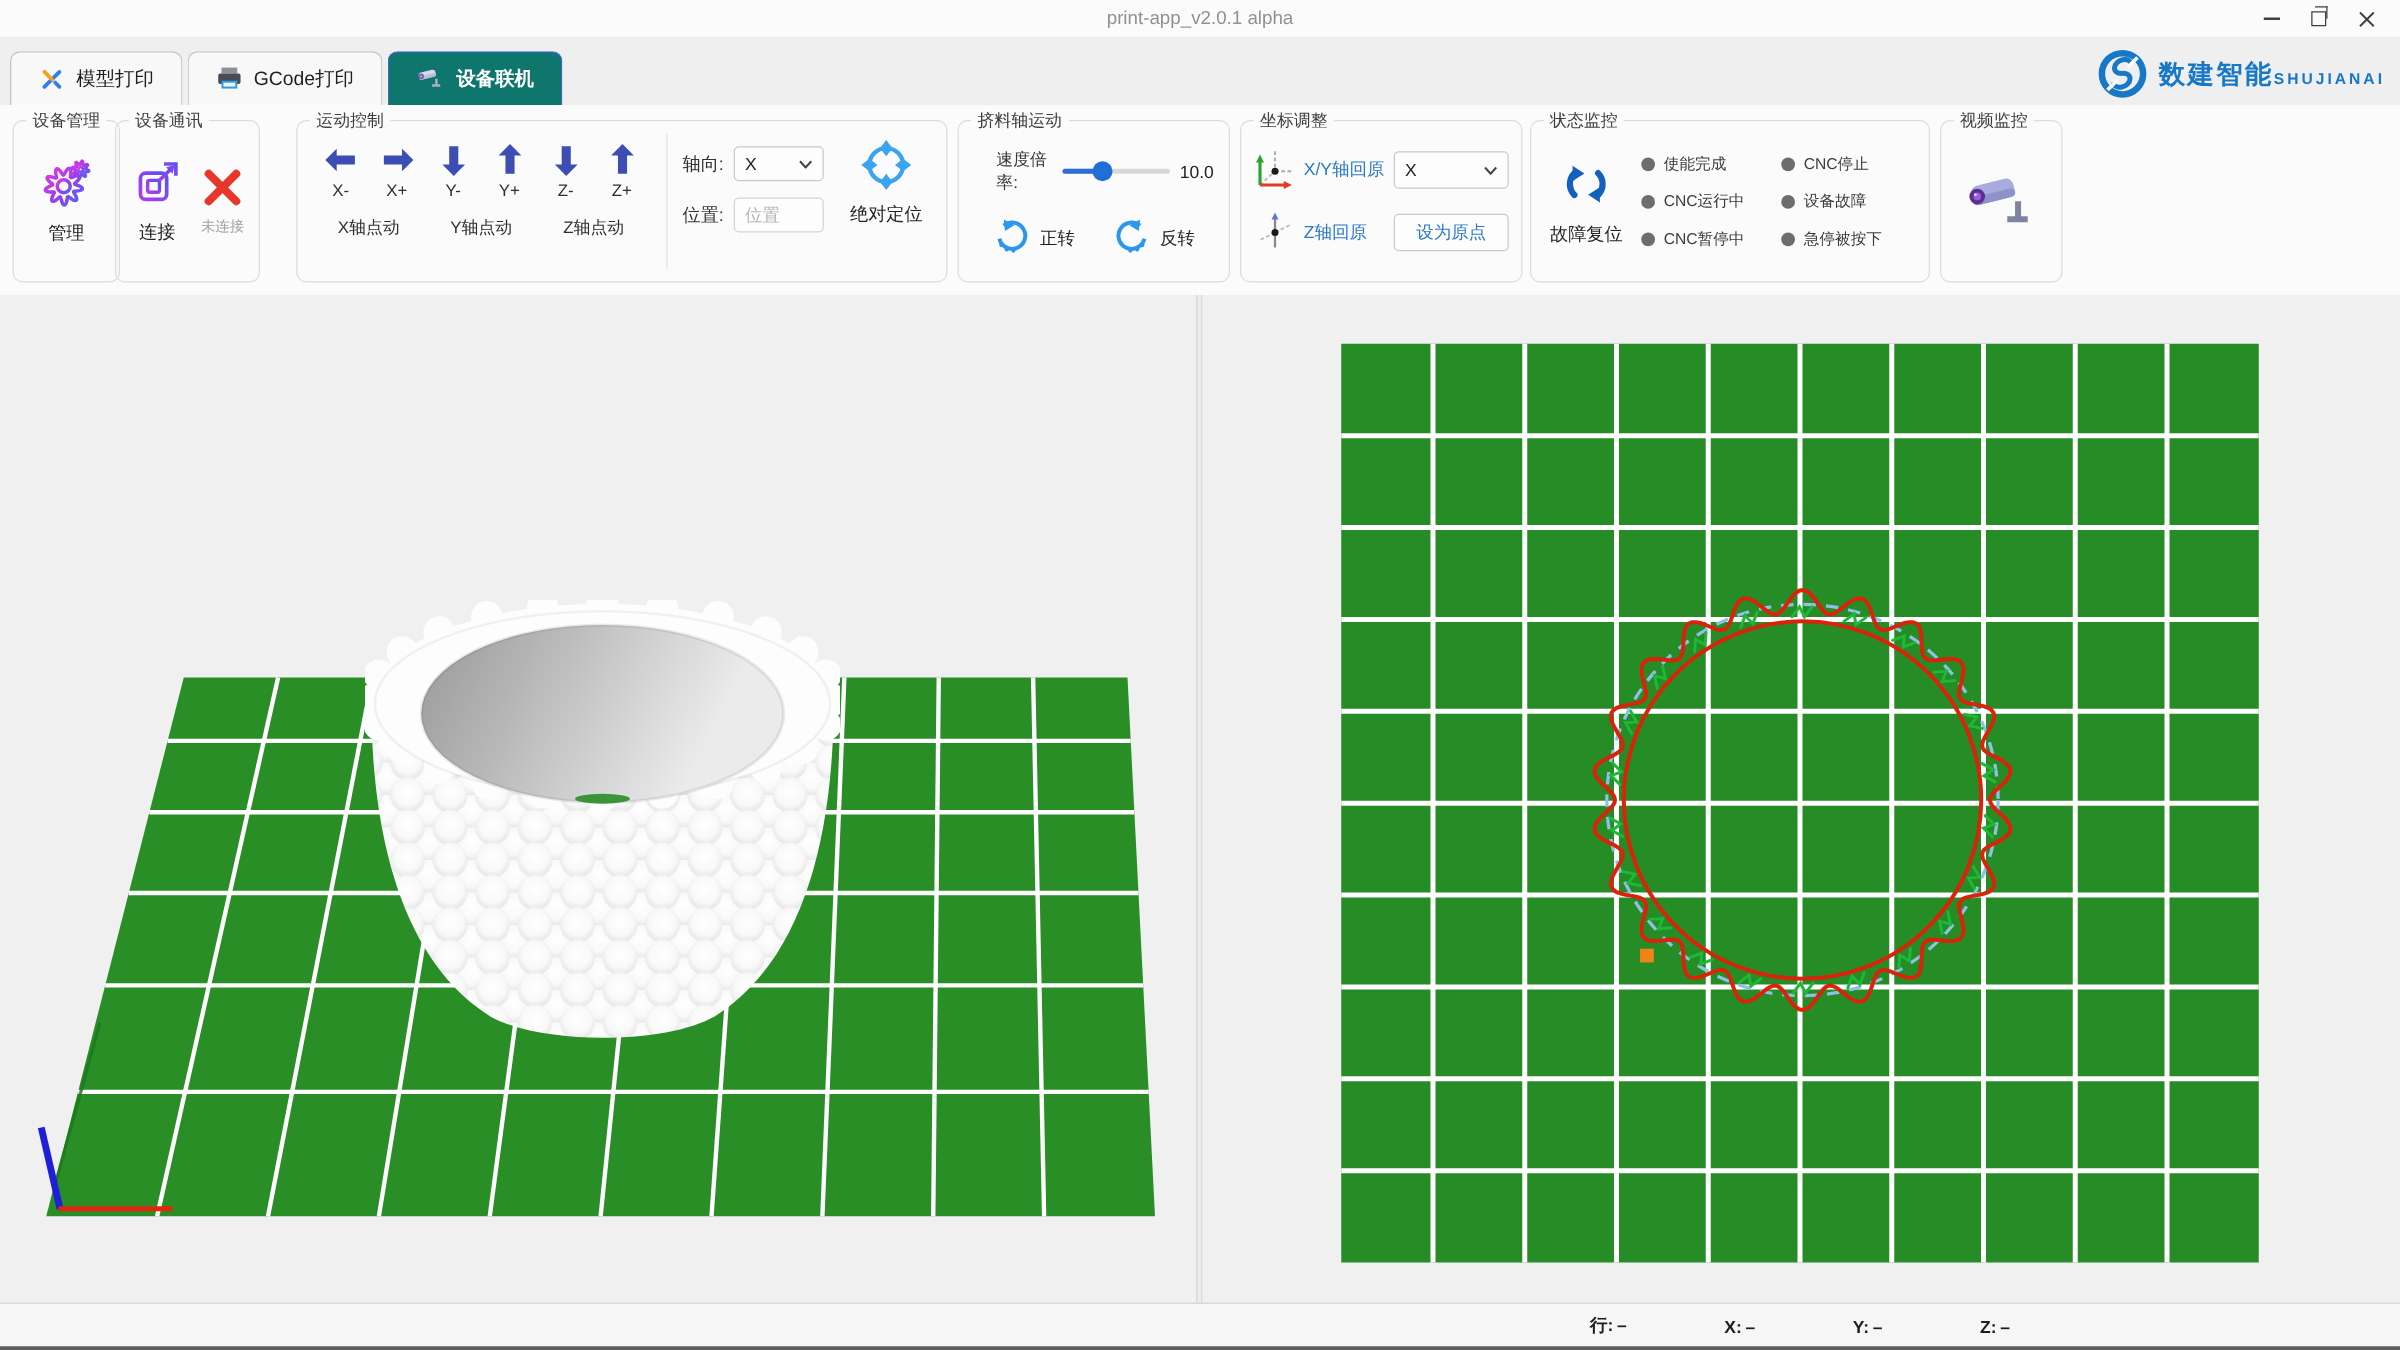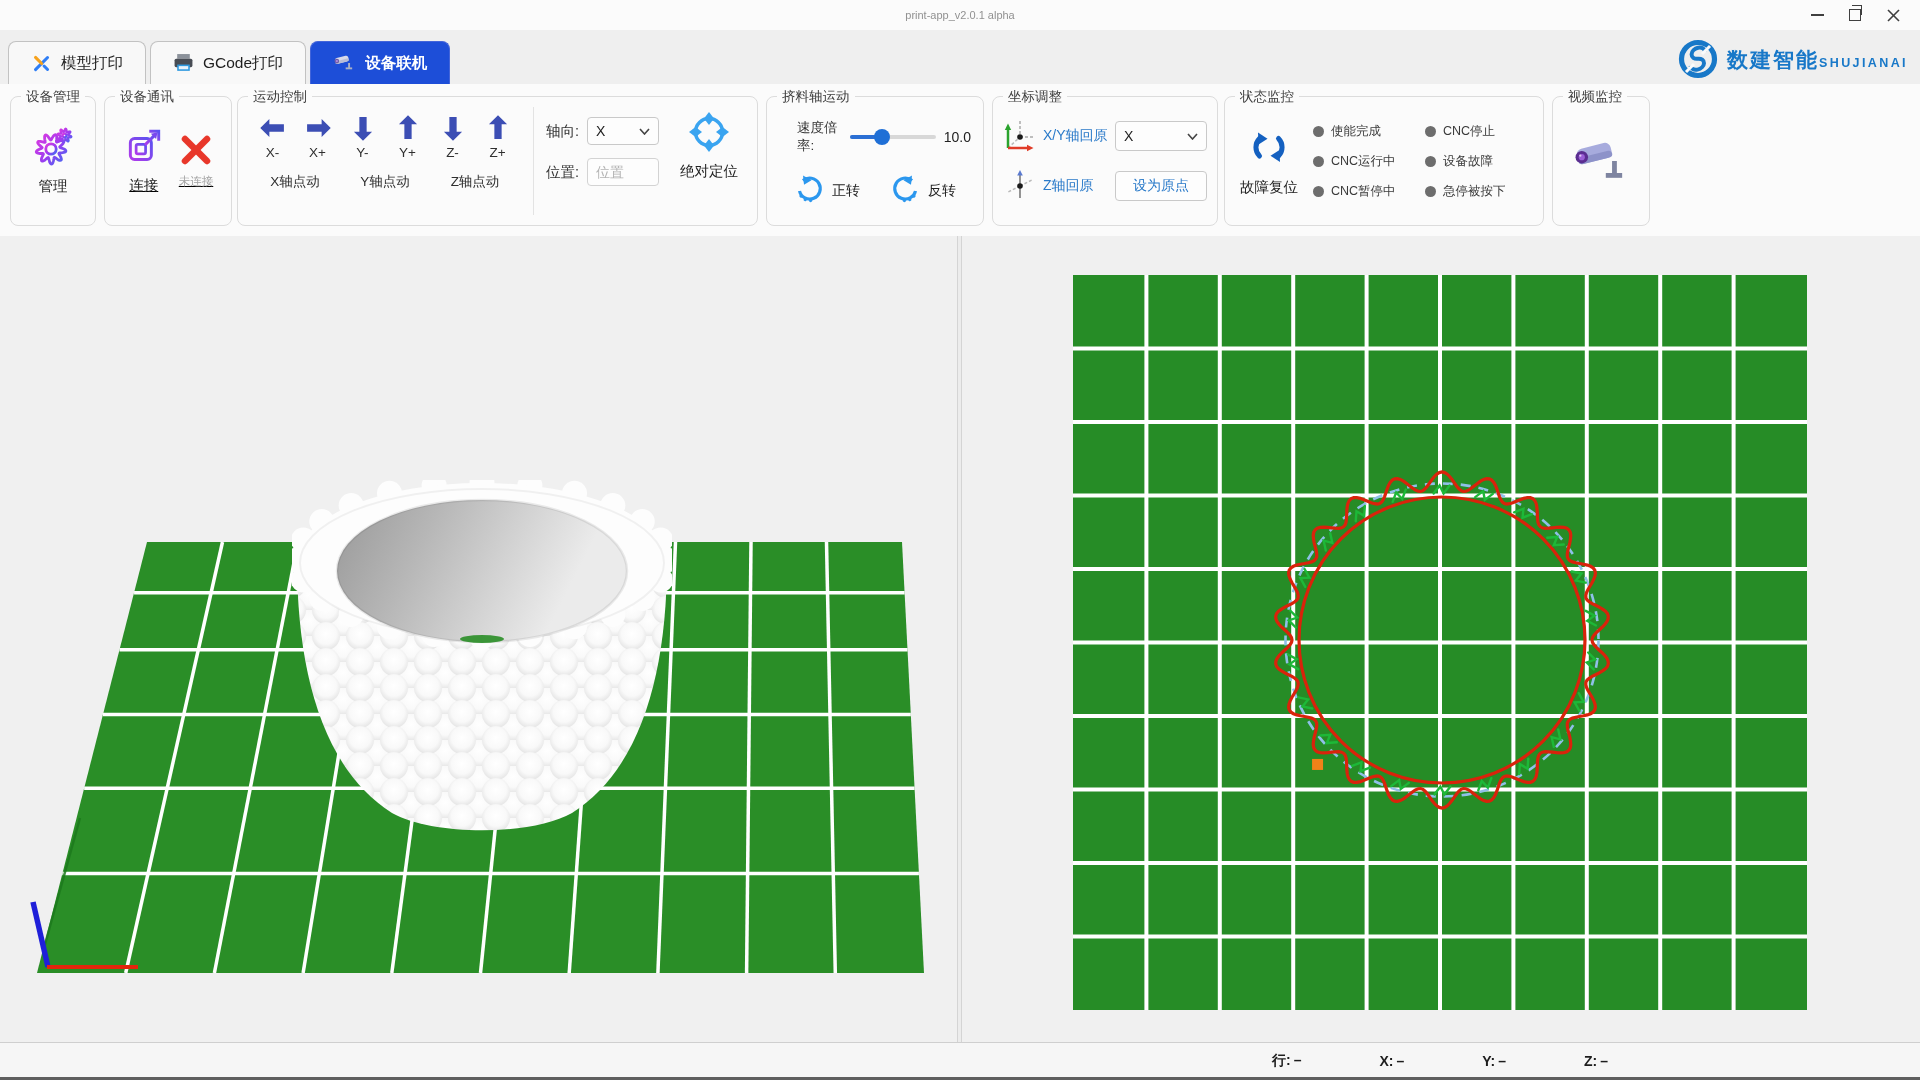--- a/index.html
+++ b/index.html
@@ -1,45 +1,45 @@
 <!DOCTYPE html>
 <html><head>
 <meta charset="utf-8">
 <style>
   html,body{margin:0;padding:0;background:#222;}
   .stage{position:relative;width:1920px;height:1080px;background:#fff;overflow:hidden;
          font-family:"Liberation Sans","DejaVu Sans",sans-serif;-webkit-font-smoothing:antialiased;}
   
   .titlebar{position:absolute;left:0;top:0;width:1920px;height:30px;background:#fbfbfb;border-bottom:1px solid #d9d9d9;}
   .title{position:absolute;left:0;right:0;top:0;height:30px;line-height:30px;text-align:center;
-         font-size:11px;color:#919191;}
+         font-size:15px;color:#919191;}
   .wcs{position:absolute;right:8px;top:0;height:30px;display:flex;align-items:center;}
   .wc{width:38px;height:28px;display:flex;align-items:center;justify-content:center;cursor:default;}
   .ic-min{width:13px;height:2px;background:#3f3f3f;}
   .ic-max{position:relative;width:10px;height:10px;border:1.6px solid #3f3f3f;background:#fbfbfb;}
   .ic-max:before{content:"";position:absolute;left:2px;top:-5px;width:9px;height:9px;border:1.6px solid #3f3f3f;border-left:none;border-bottom:none;}
   
   .tabstrip{position:absolute;left:0;top:30px;width:1920px;height:54px;background:#efefef;border-bottom:1px solid #404040;}
   .tabs{position:absolute;left:8px;bottom:0;display:flex;gap:4px;}
   .tab{height:42px;display:flex;align-items:center;gap:9px;padding:0 22px;background:#f8f8f8;
        border:1px solid #c2c2c2;border-bottom:none;border-radius:8px 8px 0 0;font-size:15.5px;color:#1f1f1f;}
-  .tab.active{background:#1d4ed8;border-color:#4365da;color:#fff;font-weight:bold;}
+  .tab.active{background:#0f766e;border-color:#4365da;color:#fff;font-weight:bold;}
   .logo{position:absolute;right:12px;top:8px;display:flex;align-items:center;gap:8px;}
   .logo-txt{display:flex;flex-direction:row;line-height:1;align-items:flex-end;}
   .logo-cn{font-size:21px;font-weight:800;color:#1878c8;letter-spacing:2px;}
   .logo-en{font-size:12.5px;font-weight:800;color:#1878c8;letter-spacing:2.4px;margin-top:2px;}
   
   .ribbon{position:absolute;left:0;top:84px;width:1920px;height:152px;background:#fbfbfb;border-bottom:1px solid #d7d7d7;}
   .grp{position:absolute;top:12px;height:130px;border:1px solid #dcdcdc;border-radius:8px;box-sizing:border-box;}
   .grp-title{position:absolute;top:-9px;left:10px;background:#fbfbfb;padding:0 5px;font-size:13.5px;color:#3d3d3d;}
   .btncol{display:flex;flex-direction:column;align-items:center;justify-content:center;gap:7px;height:100%;cursor:pointer;}
   .btncol .lbl{font-size:14.5px;color:#222;}
   .lbl-dim{font-size:11.5px;color:#a2a2a2;}
   .g1{left:10px;width:86px;}
-  .g2{left:104px;width:128px;text-decoration:underline;}
+  .g2{left:92px;width:116px;}
   .g2-inner{display:flex;height:100%;align-items:stretch;justify-content:center;gap:14px;}
   .g3{left:237px;width:521px;}
   .jog{position:absolute;left:12px;top:18px;display:grid;grid-template-columns:repeat(6,45px);row-gap:4px;}
   .jog .arr{display:flex;justify-content:center;cursor:pointer;}
   .jog .jl{text-align:center;font-size:13.5px;color:#2f2f2f;}
   .jog .jg{font-size:13.5px;color:#2f2f2f;text-align:center;margin-top:9px;}
   .ar{width:20px;height:26px;}
   .ar-left{transform:rotate(-90deg);} .ar-right{transform:rotate(90deg);} .ar-down{transform:rotate(180deg);}
   .g3 .vsep{position:absolute;left:295px;top:10px;bottom:10px;width:1px;background:#e3e3e3;}
   .mform{position:absolute;left:308px;top:20px;display:flex;flex-direction:column;gap:13px;}

